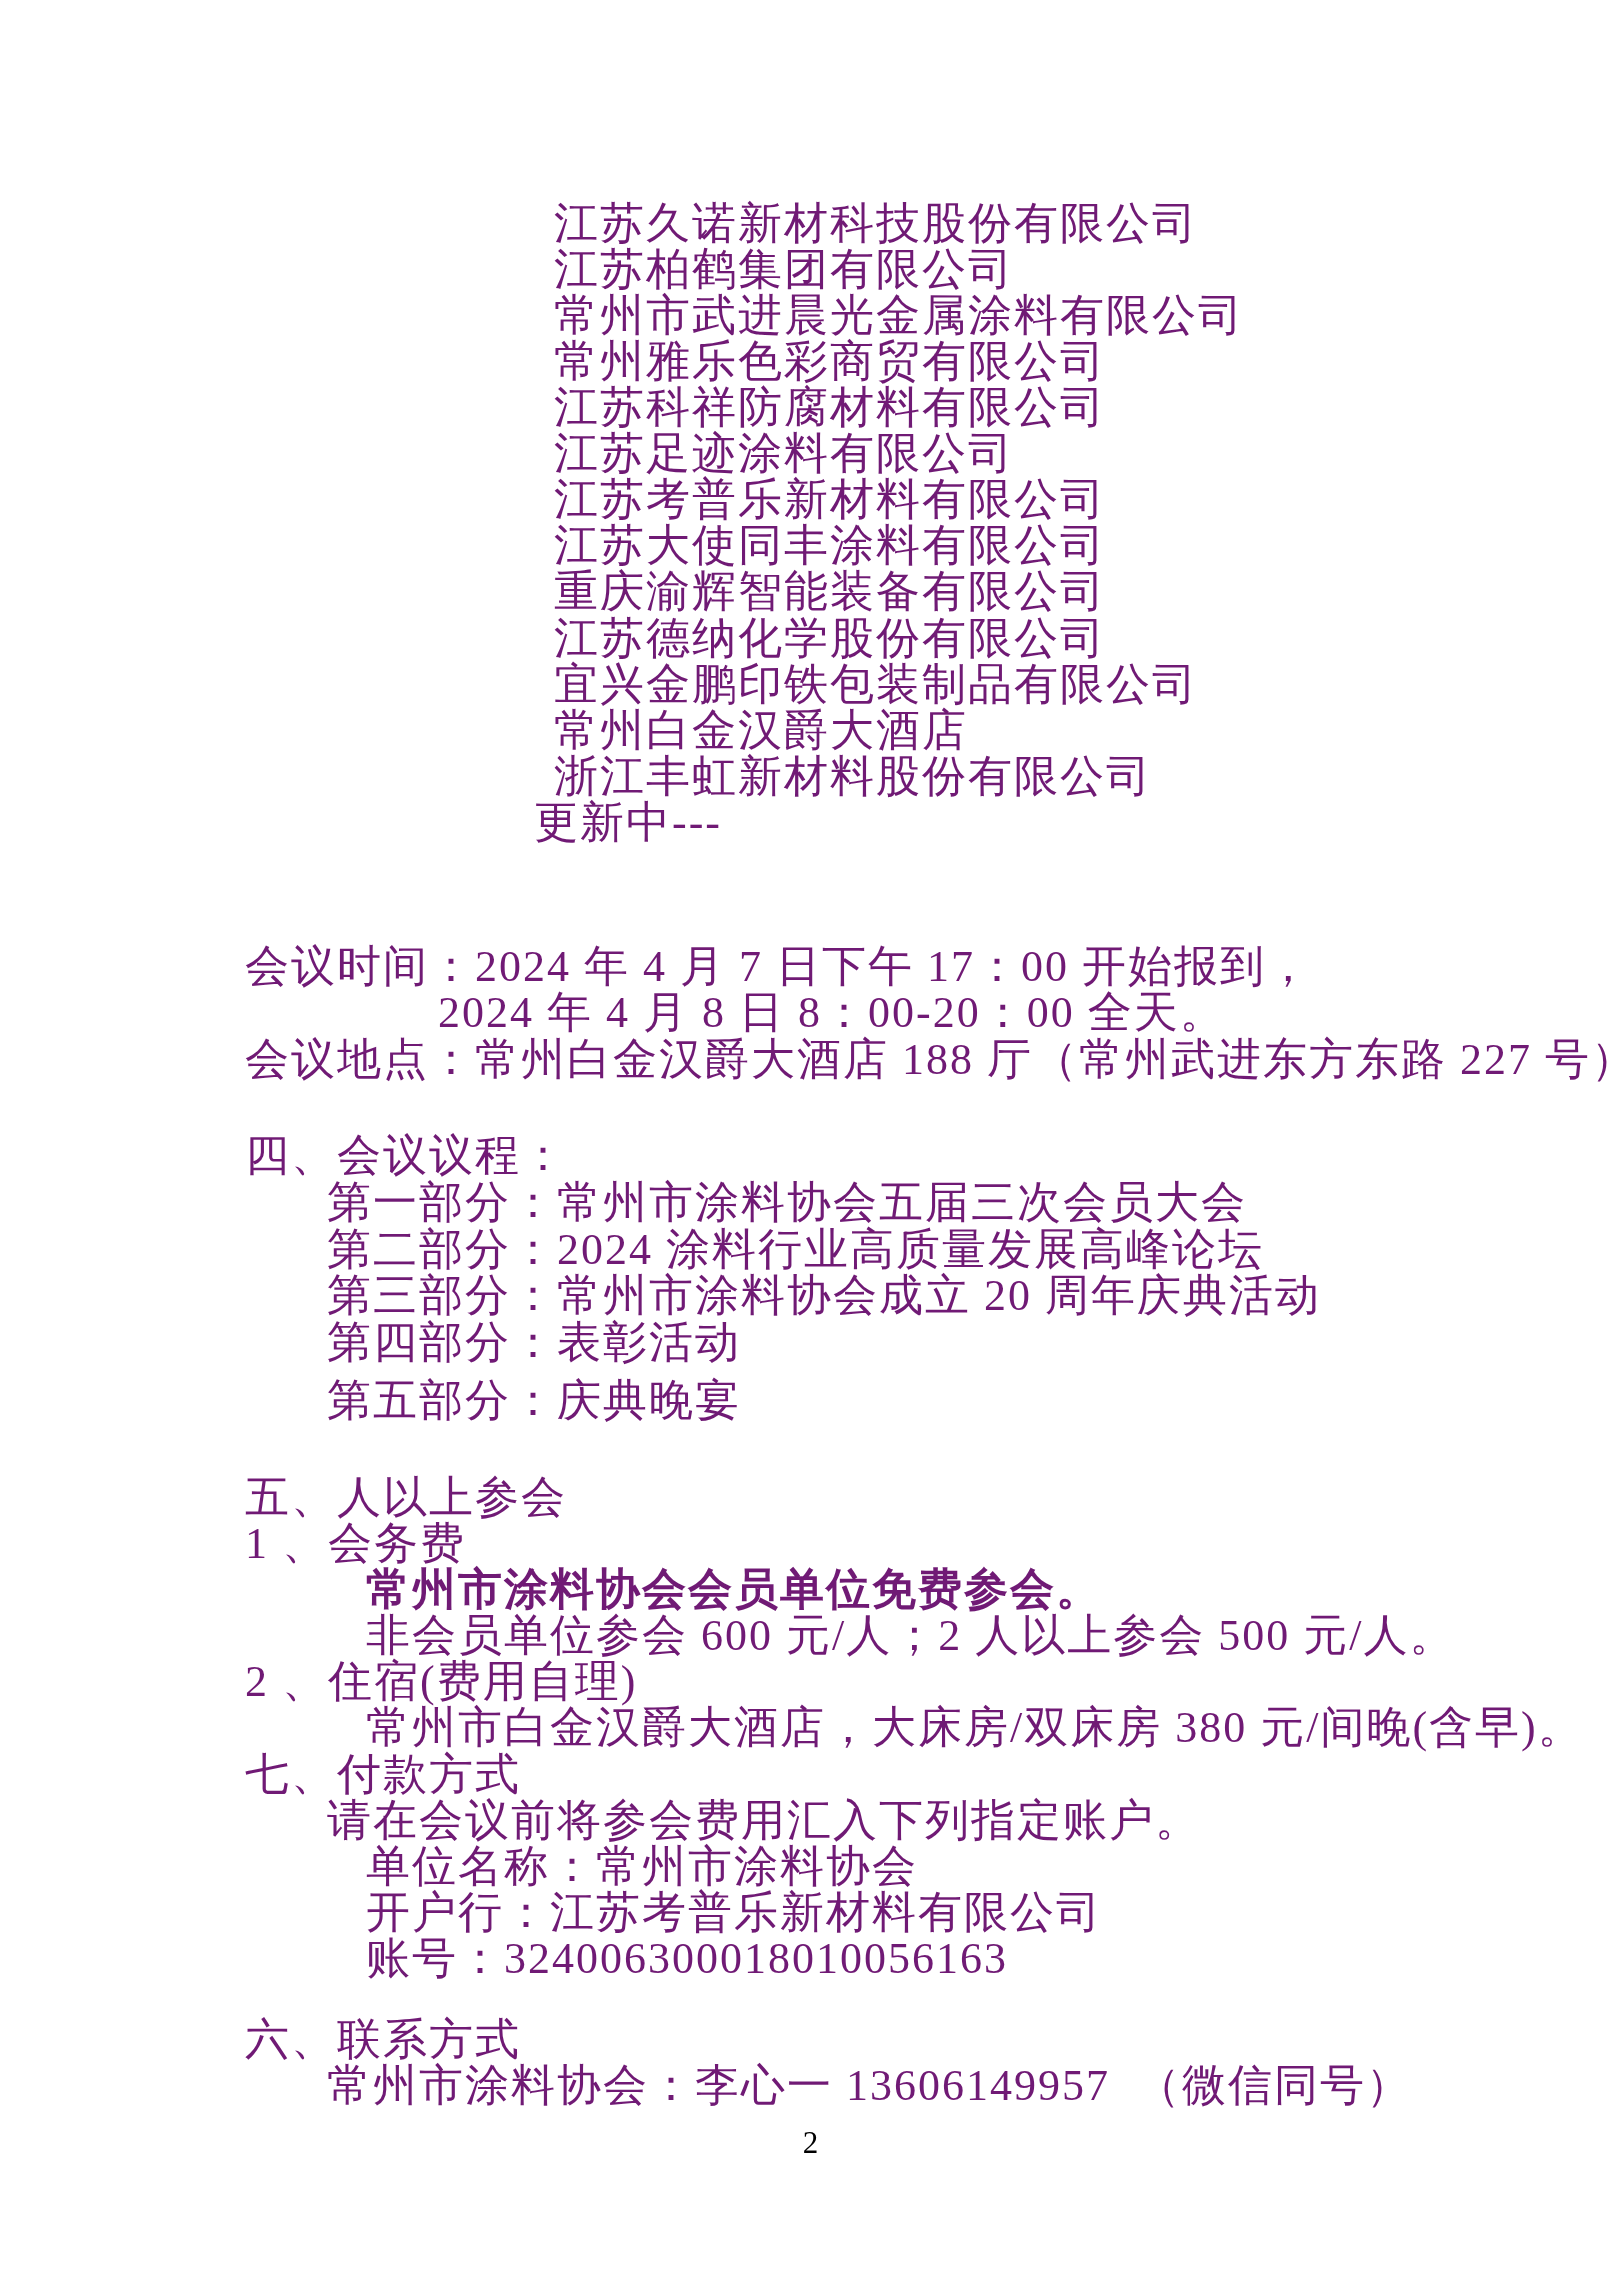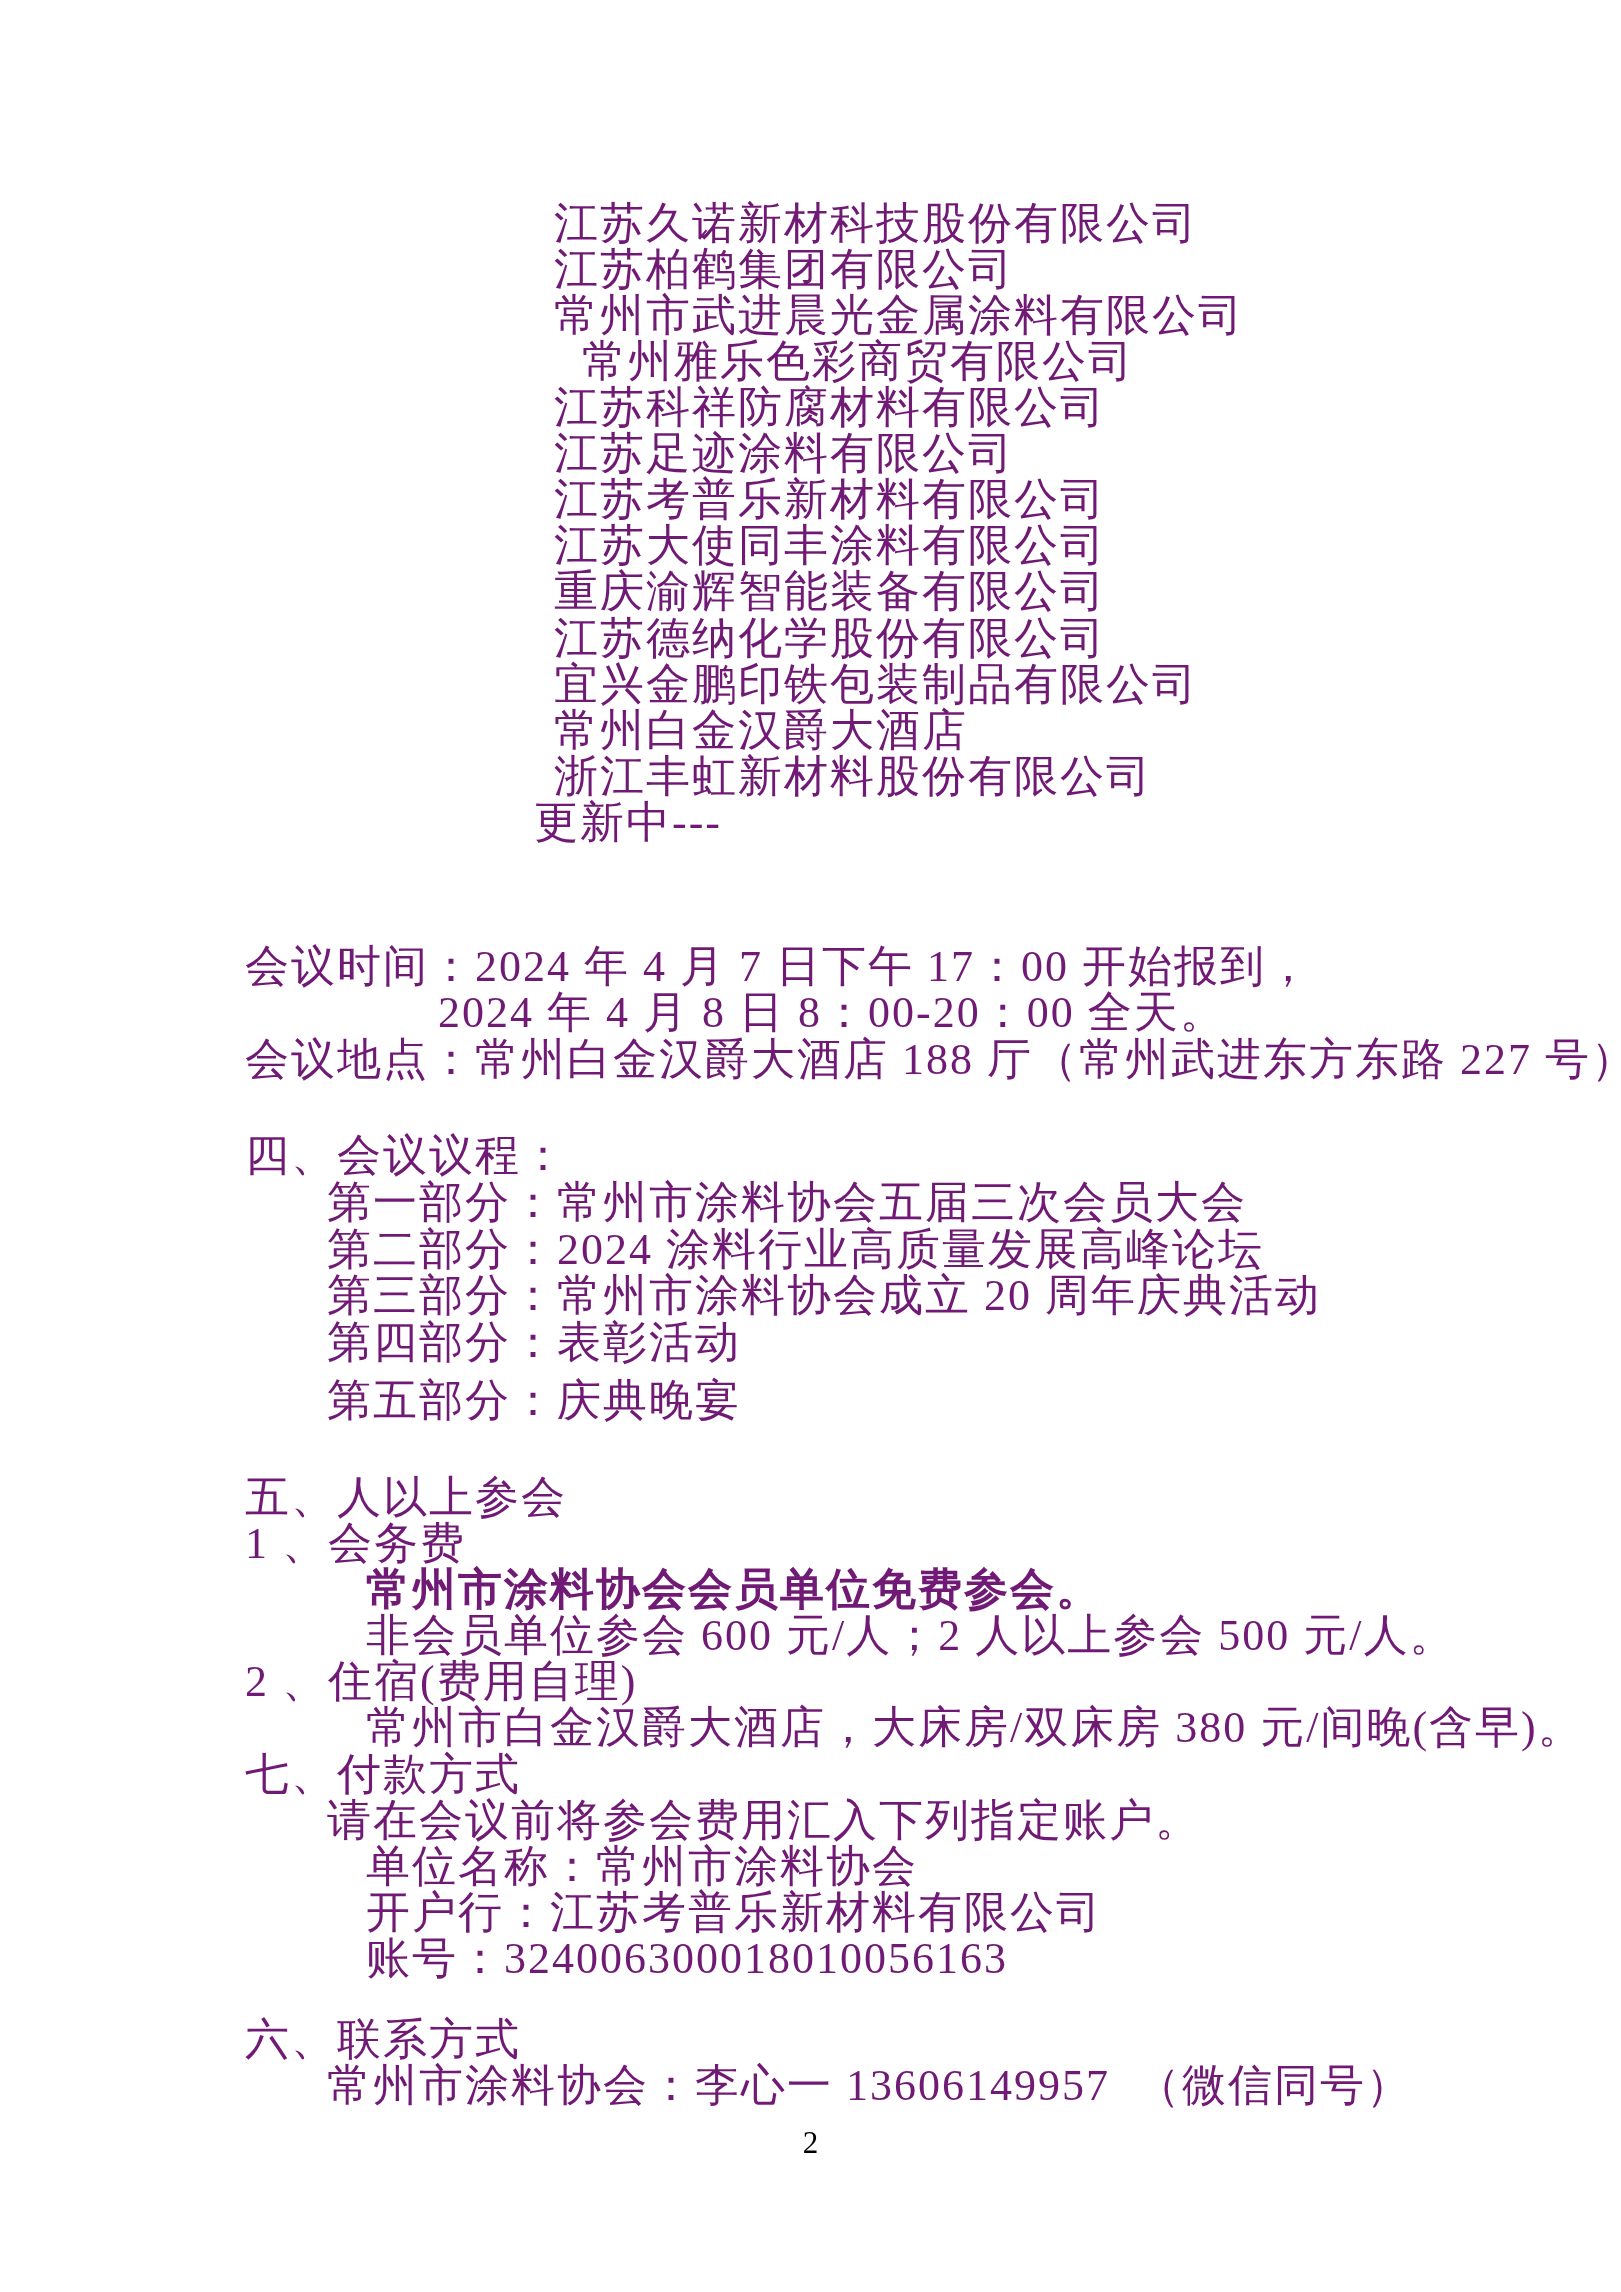--- a/index.html
+++ b/index.html
@@ -34,21 +34,21 @@
   }
 </style>
 </head>
 <body>
 
 <div class="page">
   <div class="page-num">2</div>
 <div class="line" style="left: 554px; top: 201px;">江苏久诺新材科技股份有限公司</div>
     <div class="line" style="left: 554px; top: 247px;">江苏柏鹤集团有限公司</div>
     <div class="line" style="left: 554px; top: 293px;">常州市武进晨光金属涂料有限公司</div>
-    <div class="line" style="left: 554px; top: 339px; margin-left: 28px;">常州雅乐色彩商贸有限公司</div>
+    <div class="line" style="left: 554px; top: 339px;">常州雅乐色彩商贸有限公司</div>
     <div class="line" style="left: 554px; top: 385px;">江苏科祥防腐材料有限公司</div>
     <div class="line" style="left: 554px; top: 431px;">江苏足迹涂料有限公司</div>
     <div class="line" style="left: 554px; top: 477px;">江苏考普乐新材料有限公司</div>
     <div class="line" style="left: 554px; top: 523px;">江苏大使同丰涂料有限公司</div>
     <div class="line" style="left: 554px; top: 569px;">重庆渝辉智能装备有限公司</div>
     <div class="line" style="left: 554px; top: 616px;">江苏德纳化学股份有限公司</div>
     <div class="line" style="left: 554px; top: 662px;">宜兴金鹏印铁包装制品有限公司</div>
     <div class="line" style="left: 554px; top: 708px;">常州白金汉爵大酒店</div>
     <div class="line" style="left: 554px; top: 754px;">浙江丰虹新材料股份有限公司</div>
     <div class="line" style="left: 534px; top: 800px;">更新中---</div>

